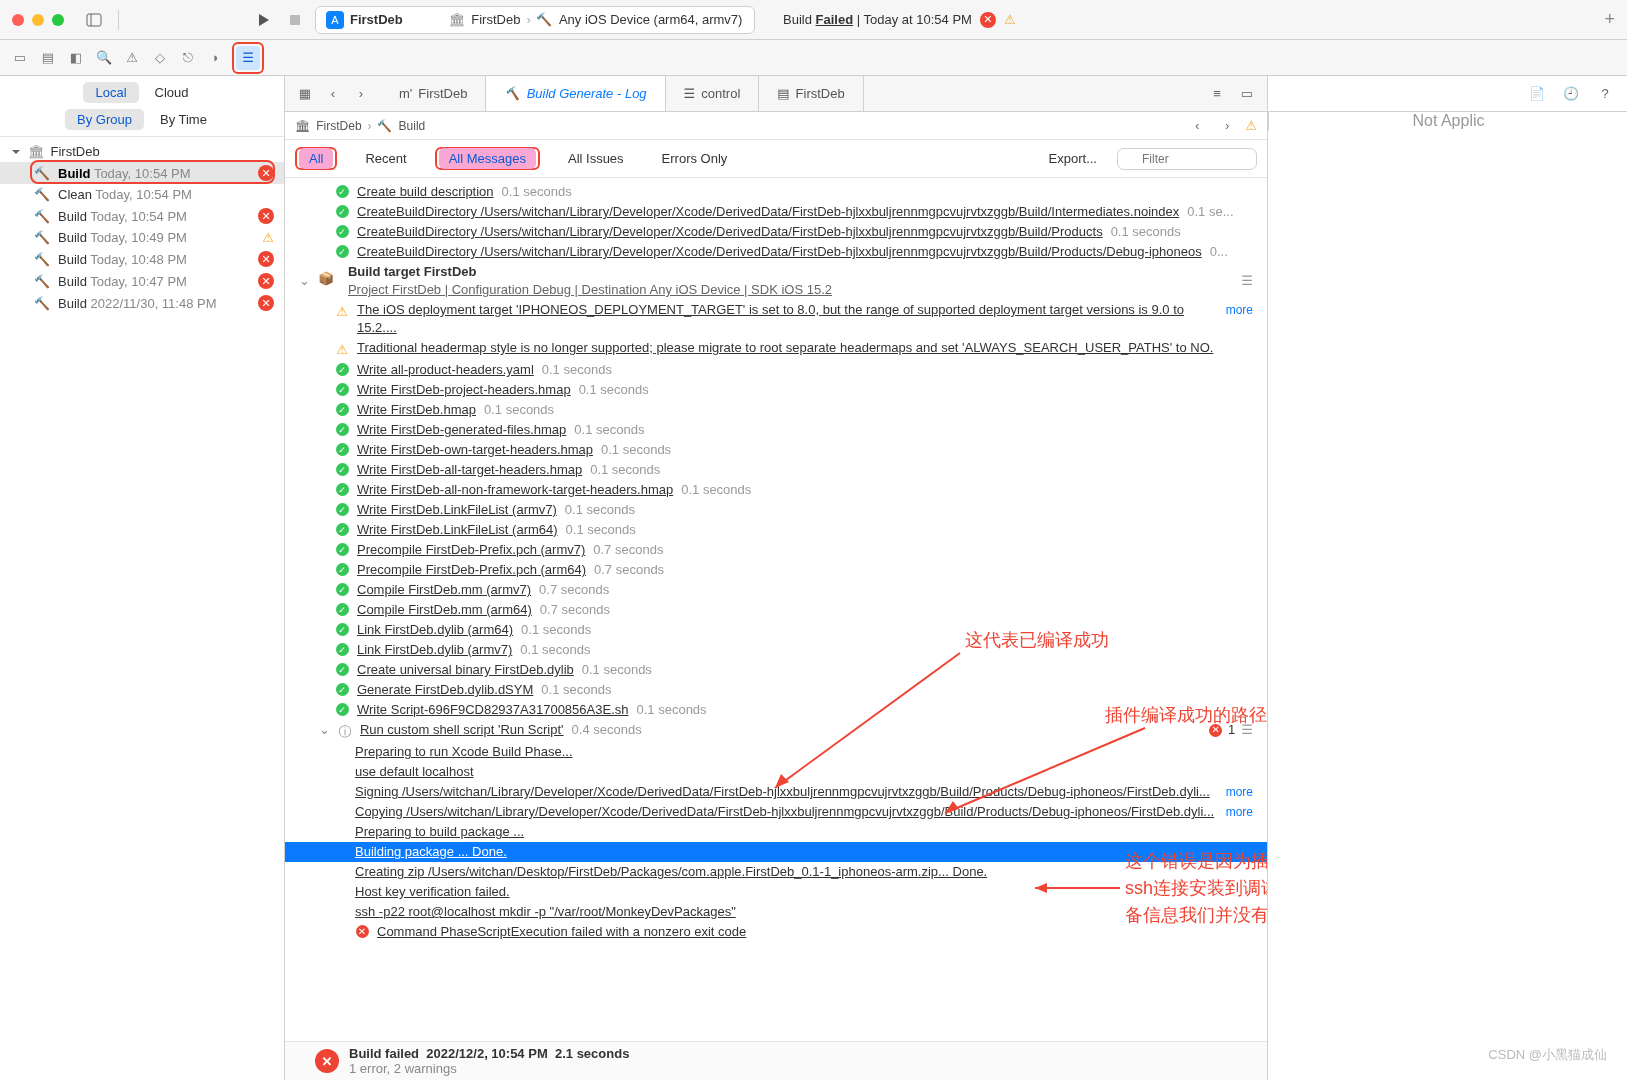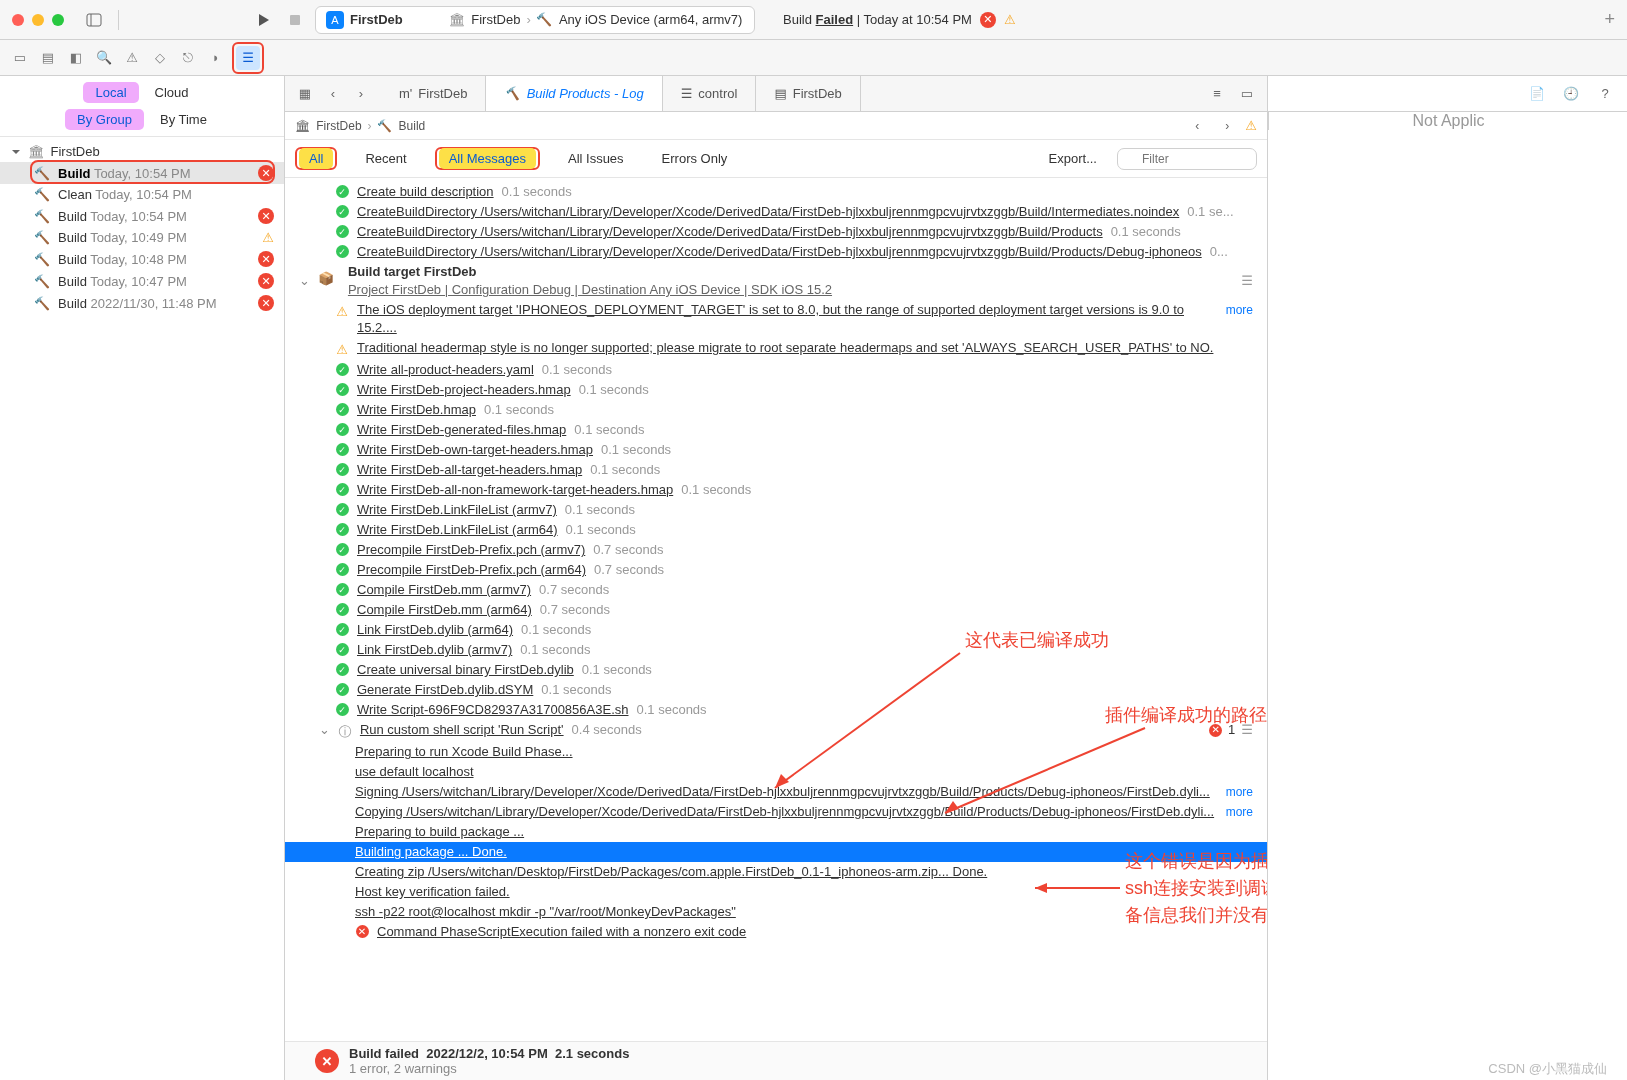--- a/index.html
+++ b/index.html
@@ -30,21 +30,21 @@
 .subbar { height: 36px; background: #f6f6f6; border-bottom: 1px solid #d0d0d0; display: flex; align-items: center; padding: 0 8px; gap: 4px; }
 .subbar .tb-icon { color: #777; }
 .highlight-box { border: 2px solid #e43; border-radius: 6px; padding: 2px; }
 
 
 .main { flex: 1; display: flex; overflow: hidden; }
 .sidebar { width: 285px; background: #fff; border-right: 1px solid #d0d0d0; display: flex; flex-direction: column; }
 .side-filters { padding: 6px 8px; display: flex; flex-direction: column; gap: 6px; border-bottom: 1px solid #e5e5e5; }
 .seg { display: flex; gap: 4px; justify-content: center; }
 .seg-btn { padding: 3px 12px; border-radius: 5px; font-size: 13px; color: #333; }
-.seg-btn.active { background: #f0abfc; color: #0a5bd3; }
+.seg-btn.active { background: #e5e5e5; color: #0a5bd3; }
 
 .side-tree { flex: 1; overflow: auto; padding-top: 4px; }
 .proj-row { display: flex; align-items: center; gap: 6px; padding: 3px 10px; font-weight: 500; }
 .proj-row svg { width: 12px; height: 12px; }
 .build-row { display: flex; align-items: center; padding: 3px 10px 3px 34px; gap: 8px; position: relative; }
 .build-row.sel { background: #e6e6e6; }
 .build-row .hammer { color: #888; width: 16px; }
 .build-row .label { color: #333; }
 .build-row .label b { font-weight: 600; color: #000; }
 .build-row .time { color: #888; }
@@ -55,21 +55,21 @@
 .tabs { height: 36px; border-bottom: 1px solid #d0d0d0; display: flex; align-items: stretch; background: #f6f6f6; }
 .tab-nav { display: flex; align-items: center; padding: 0 8px; gap: 4px; }
 .tab { display: flex; align-items: center; gap: 6px; padding: 0 18px; border-right: 1px solid #d0d0d0; font-size: 13px; color: #555; }
 .tab.active { background: #fff; color: #0a7aff; font-style: italic; }
 
 .crumb { height: 28px; border-bottom: 1px solid #e5e5e5; display: flex; align-items: center; padding: 0 10px; gap: 6px; font-size: 12px; color: #555; }
 .crumb .chev { color: #aaa; }
 
 .filter-row { height: 38px; border-bottom: 1px solid #e5e5e5; display: flex; align-items: center; padding: 0 10px; gap: 18px; }
 .filter-btn { font-size: 13px; color: #333; padding: 3px 10px; border-radius: 5px; }
-.filter-btn.active { background: #fde047; color: #0a5bd3; }
+.filter-btn.active { background: #f9a8d4; color: #0a5bd3; }
 .filter-right { margin-left: auto; display: flex; align-items: center; gap: 10px; }
 .filter-input { border: 1px solid #d0d0d0; border-radius: 7px; padding: 3px 8px 3px 24px; font-size: 12px; color: #888; width: 140px; position: relative; }
 
 .log-body { flex: 1; overflow: auto; padding: 4px 0 60px 0; position: relative; }
 .log-row { display: flex; align-items: flex-start; padding: 1px 14px 1px 30px; gap: 8px; font-size: 13px; line-height: 18px; }
 .log-row.indent1 { padding-left: 50px; }
 .log-row.indent2 { padding-left: 70px; }
 .log-row .ic { width: 14px; flex-shrink: 0; display: flex; align-items: center; justify-content: center; margin-top: 2px; }
 .log-row .txt { color: #333; text-decoration: underline; }
 .log-row .sec { color: #999; }
@@ -86,21 +86,21 @@
 .footer-row { display: flex; align-items: center; padding: 4px 14px 4px 30px; gap: 10px; border-top: 1px solid #e5e5e5; background: #fafafa; }
 .big-err { width: 24px; height: 24px; background: #e43; border-radius: 50%; color: #fff; display: flex; align-items: center; justify-content: center; font-weight: bold; }
 
 
 .anno { position: absolute; color: #e43; font-size: 18px; pointer-events: none; z-index: 100; }
 .anno-arrow { position: absolute; pointer-events: none; z-index: 99; }
 
 .right-pane { width: 360px; border-left: 1px solid #d0d0d0; background: #fff; display: flex; align-items: center; justify-content: center; color: #999; font-size: 16px; }
 .right-top { height: 36px; border-bottom: 1px solid #d0d0d0; display: flex; align-items: center; justify-content: flex-end; padding: 0 10px; gap: 10px; }
 
-.watermark { position: absolute; bottom: 2px; right: 20px; color: #bbb; font-size: 13px; z-index: 200; text-align: center; }
+.watermark { position: absolute; bottom: 16px; right: 20px; color: #bbb; font-size: 13px; z-index: 200; text-align: center; }
 </style>
 </head>
 <body>
 
 <div class="window">
 
   <div class="titlebar">
     <div class="traffic">
       <span class="t-red"></span>
       <span class="t-yellow"></span>
@@ -221,21 +221,21 @@
           <div class="tb-icon">▦</div>
           <div class="tb-icon">‹</div>
           <div class="tb-icon">›</div>
         </div>
         <div class="tab">
             <span>m'</span>
             <span>FirstDeb</span>
           </div>
         <div class="tab active">
             <span>🔨</span>
-            <span>Build Products - Log</span>
+            <span>Build Generate - Log</span>
           </div>
         <div class="tab">
             <span>☰</span>
             <span>control</span>
           </div>
         <div class="tab">
             <span>▤</span>
             <span>FirstDeb</span>
           </div>
         <div style="margin-left:auto;display:flex;align-items:center;padding:0 8px;gap:6px">

